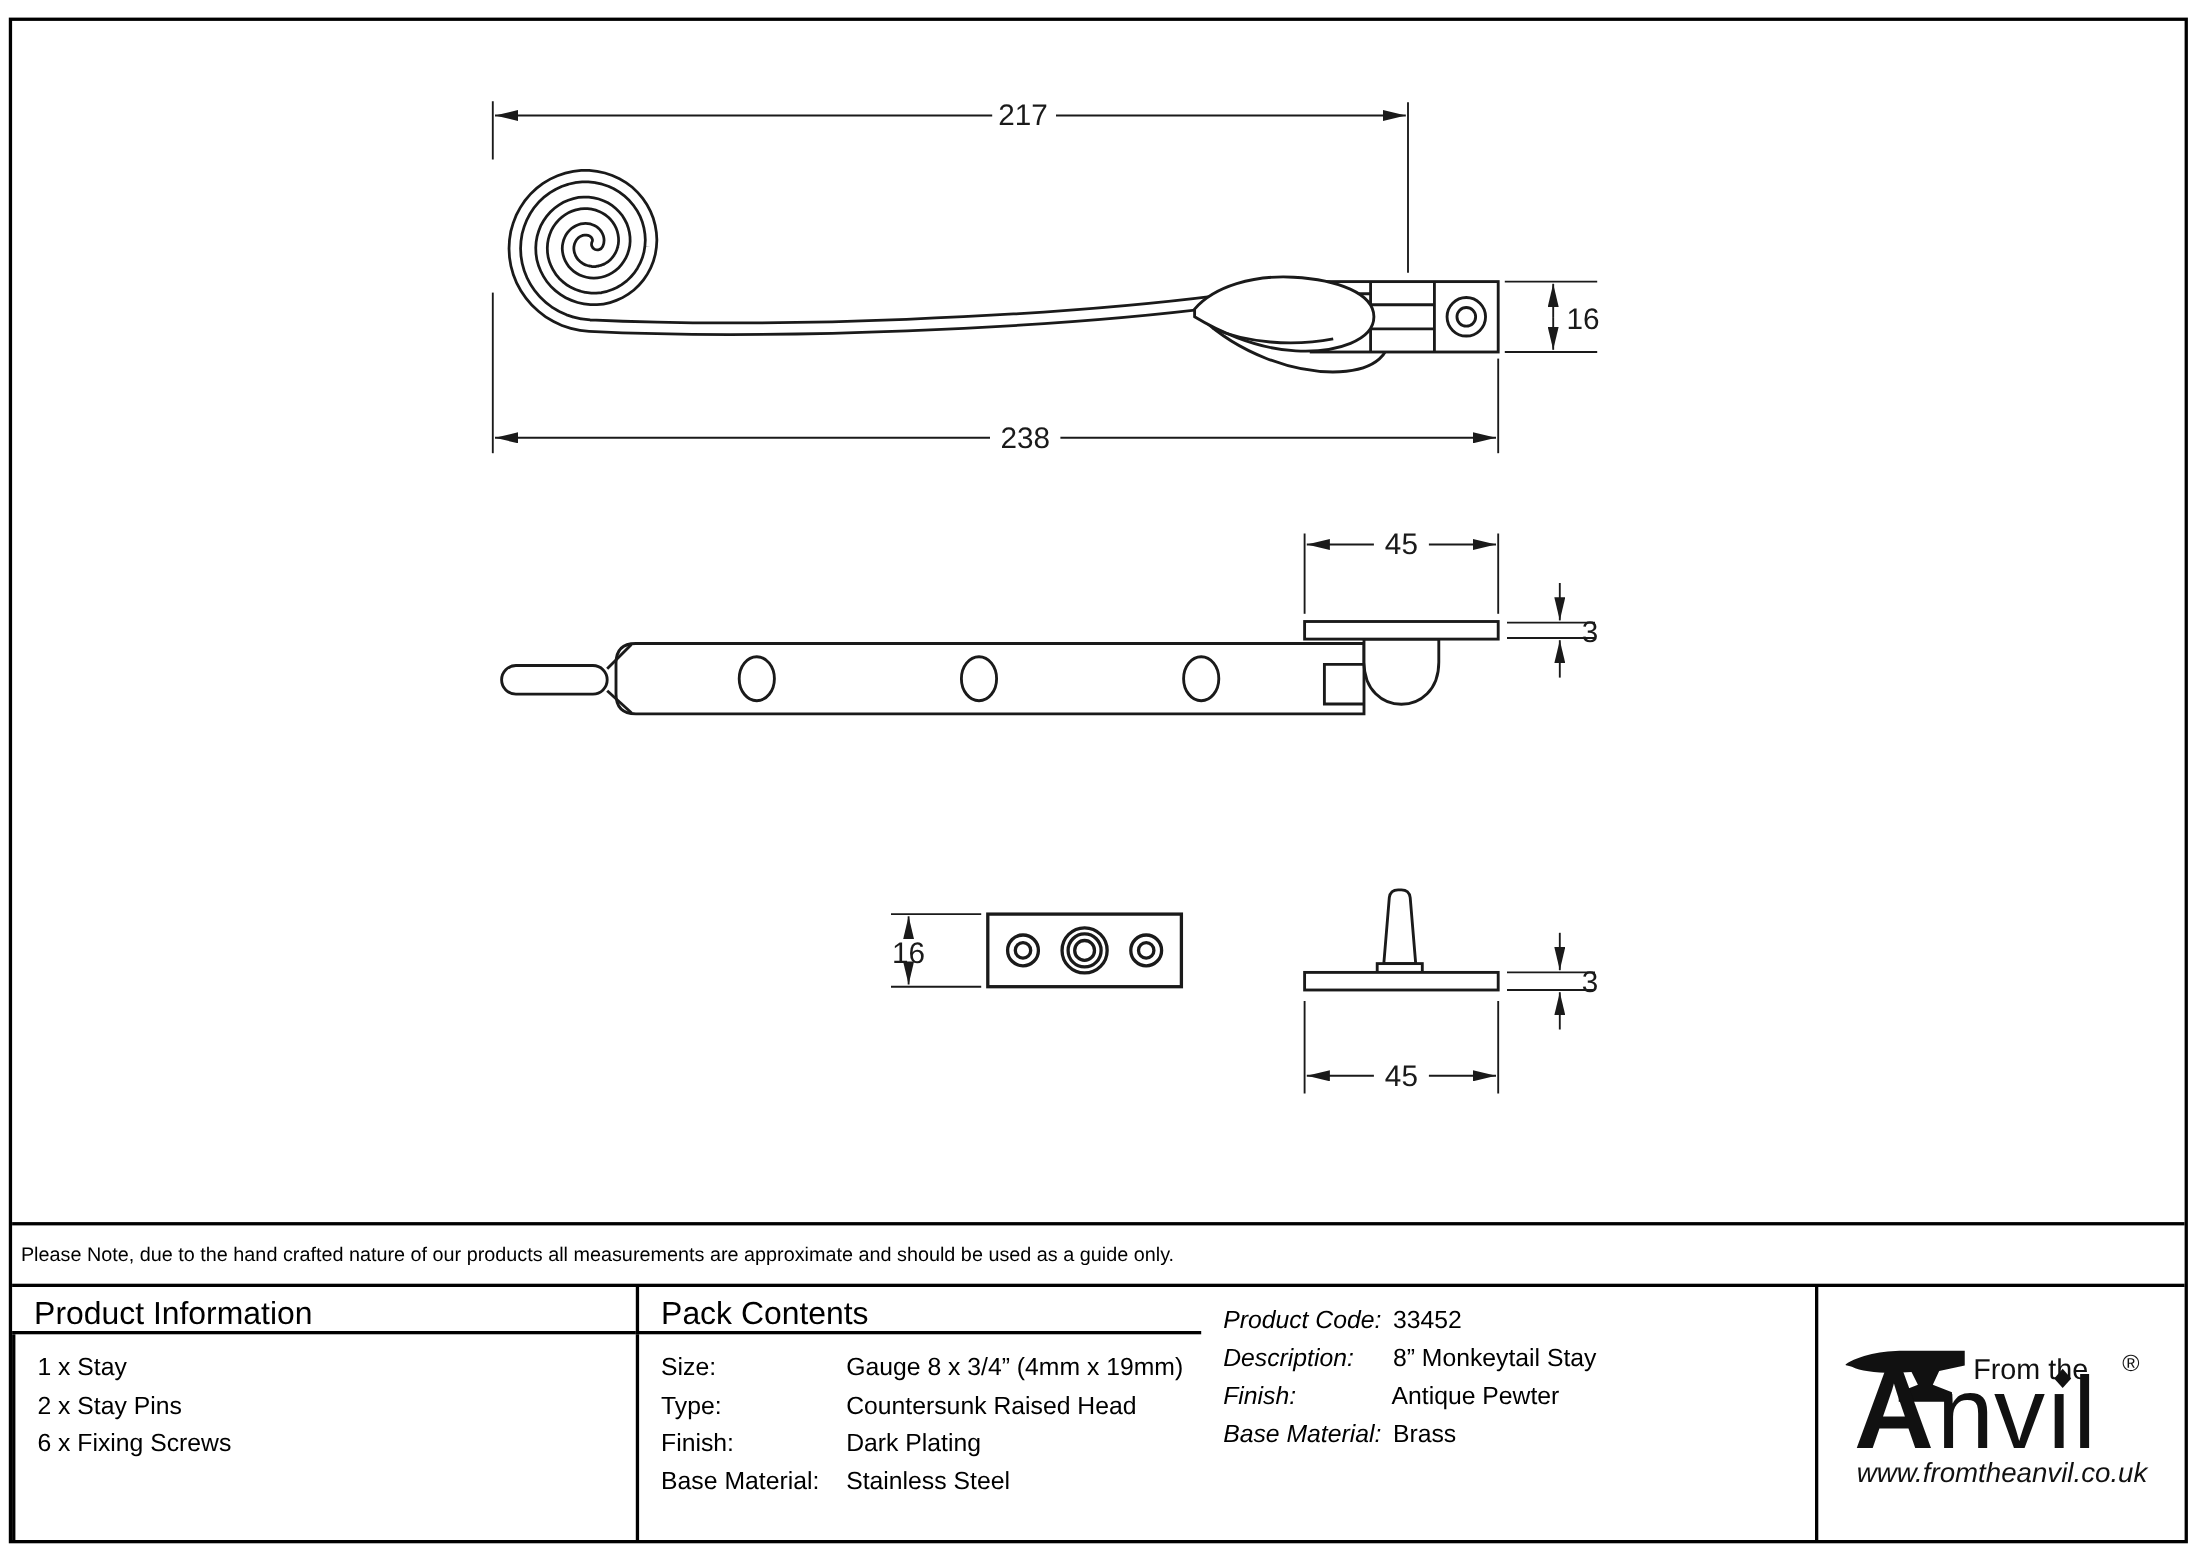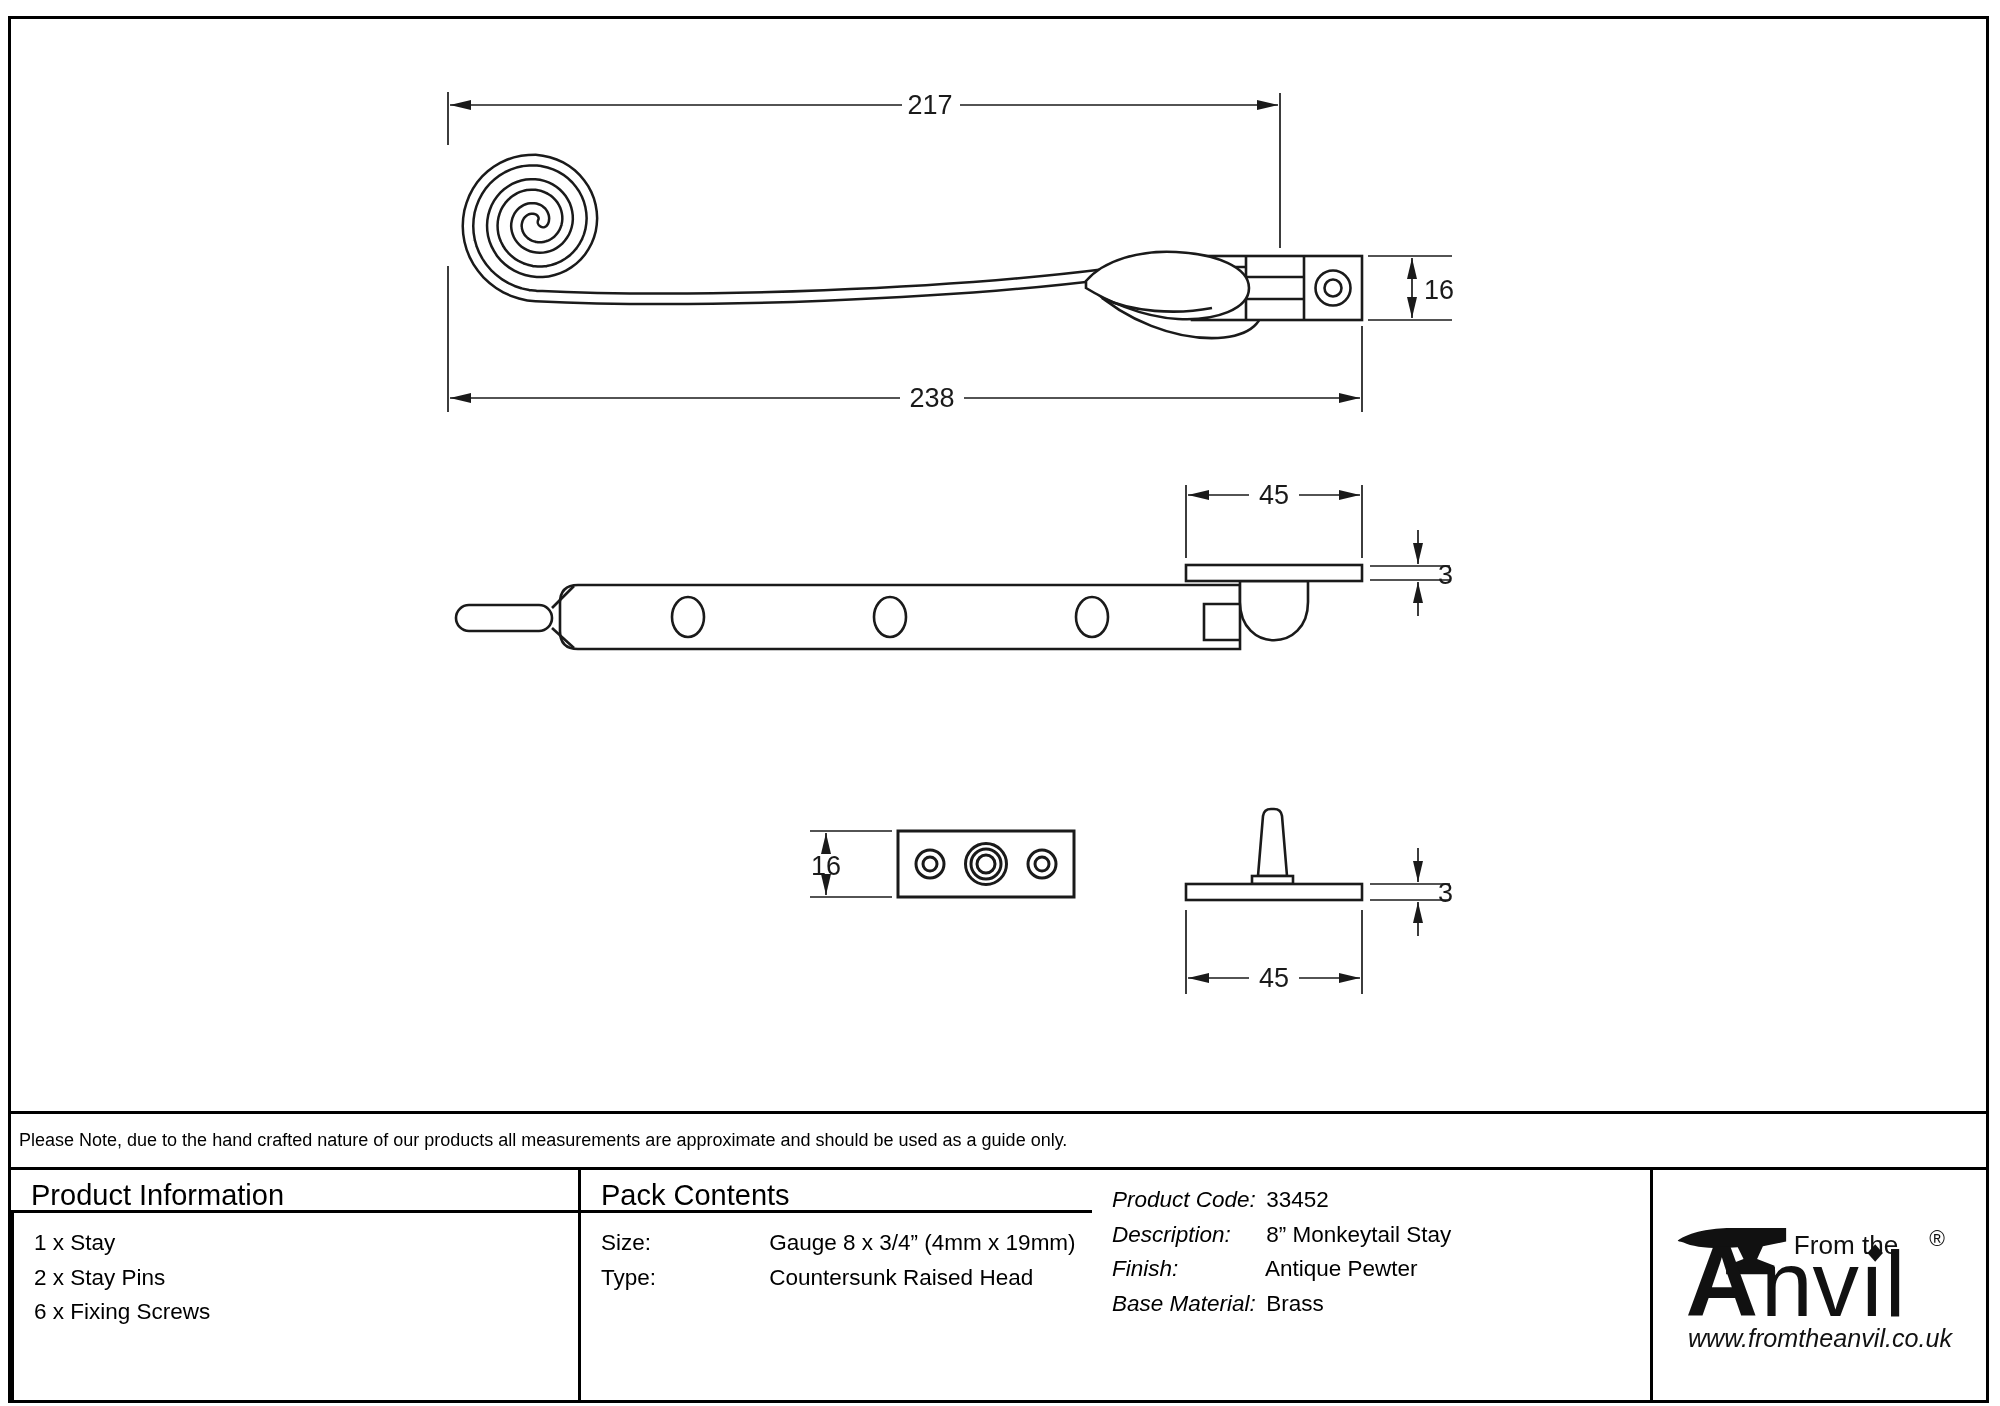--- a/index.html
+++ b/index.html
@@ -186,16 +186,24 @@
 
       <div class="bcell bl">
         <div class="kv2">
           <span class="k">Size:</span>
           <span class="v">Gauge 8 x 3/4” (4mm x 19mm)</span>
         </div>
         <div class="kv2">
           <span class="k">Type:</span>
           <span class="v">Countersunk Raised Head</span>
         </div>
+        <div class="kv2">
+          <span class="k">Finish:</span>
+          <span class="v">Dark Plating</span>
+        </div>
+        <div class="kv2">
+          <span class="k">Base Material:</span>
+          <span class="v">Stainless Steel</span>
+        </div>
       </div>
     </div>
   </div>
 </div>
 
 </body></html>

